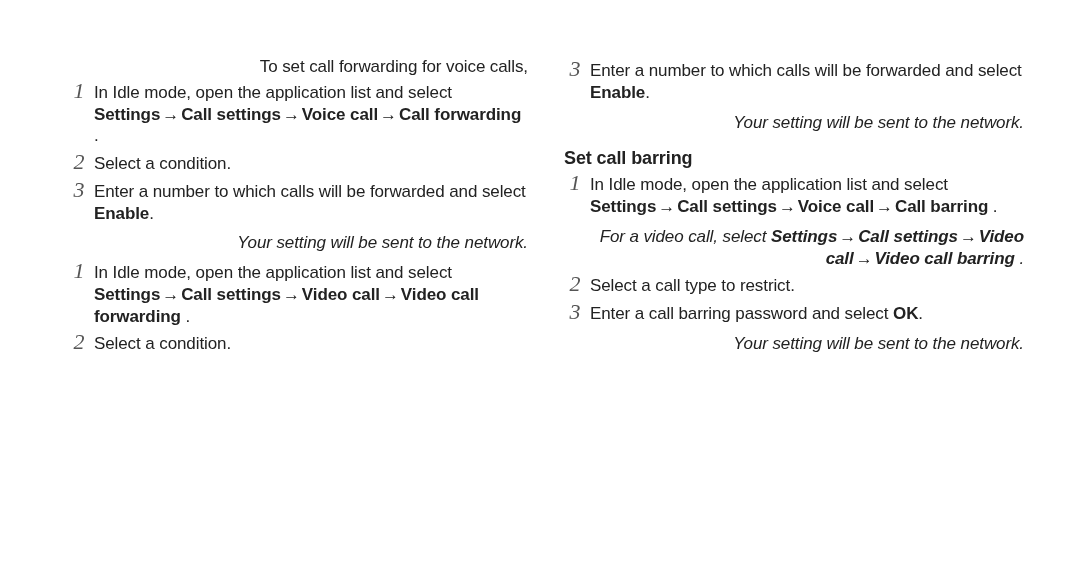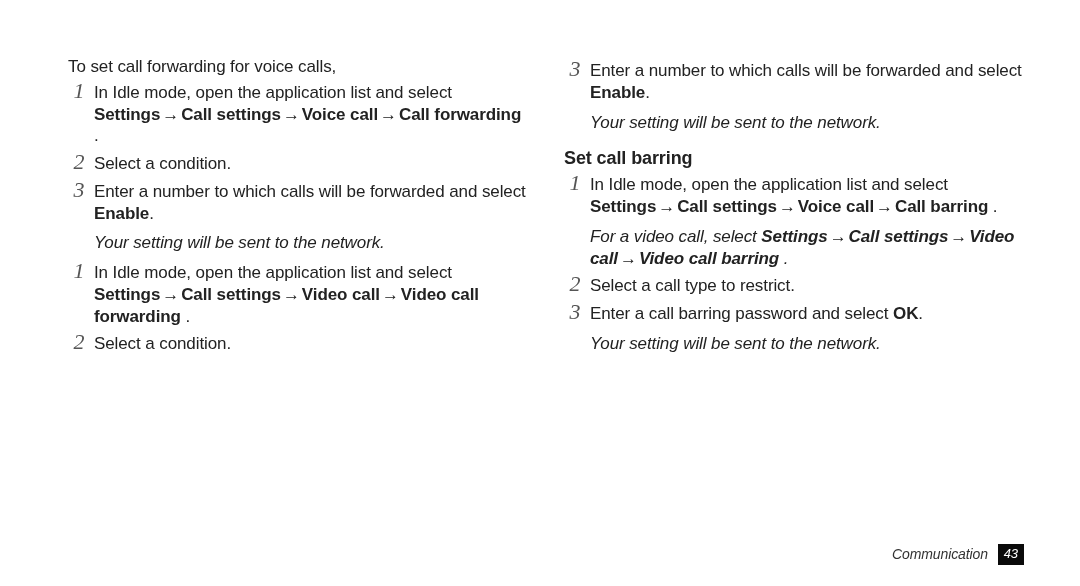--- a/index.html
+++ b/index.html
@@ -20,21 +20,21 @@
     height:586px;
     display:flex;
     padding:56px 56px 46px 68px;
     box-sizing:border-box;
     gap:36px;
   }
   .col{
     flex:1 1 0;
     width:0;
   }
-  p{margin:0 0 4px 0;}
+  p{margin:0 0 4px 0;text-align:right;}
   ol.numbered{
     list-style:none;
     margin:4px 0 8px 0;
     padding:0;
   }
   ol.numbered>li{
     position:relative;
     margin:4px 0 6px 0;
     padding-left:26px;
   }
@@ -156,17 +156,13 @@
         <span>Select a call type to restrict.</span>
       </li>
       <li>
         <span class="num">3</span>
         <span>Enter a call barring password and select </span><b>OK</b><span>.</span>
         <p class="sub">Your setting will be sent to the network.</p>
       </li>
     </ol>
   </div>
 
-  <div class="footer">
-    <span class="sec">Communication</span>
-    <span class="pg">43</span>
-  </div>
 </div>
 
 </body></html>

